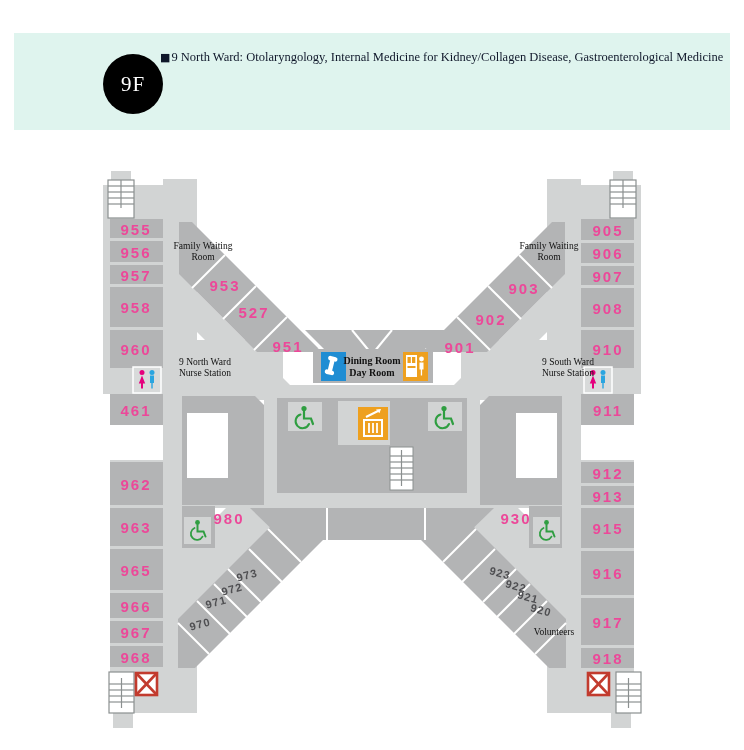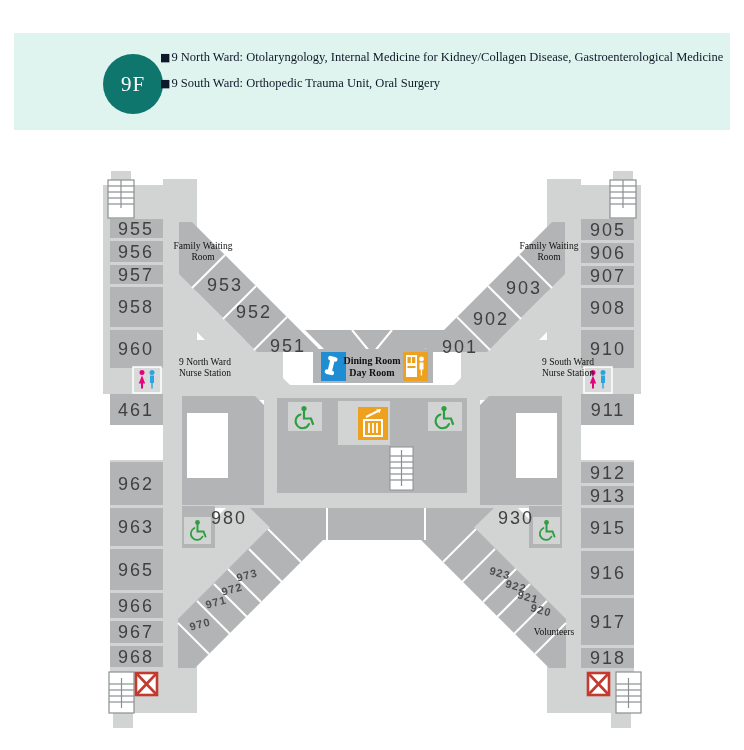--- a/index.html
+++ b/index.html
@@ -1,45 +1,44 @@
 <!DOCTYPE html>
 <html><head>
 <meta charset="utf-8">
 <style>
   html,body{margin:0;padding:0;background:#fff;}
   .page{position:relative;width:744px;height:750px;background:#fff;overflow:hidden;
         font-family:"Liberation Serif", serif;}
   .header{position:absolute;left:14px;top:33px;width:716px;height:97px;background:#dff4ee;}
   .floor-badge{position:absolute;left:89px;top:21px;width:60px;height:60px;border-radius:50%;
-        background:#0f766e;color:#fff;display:flex;align-items:center;justify-content:center;
+        background:#000000;color:#fff;display:flex;align-items:center;justify-content:center;
         font-size:21px;letter-spacing:1px;}
   .header-lines{position:absolute;left:146px;top:16px;width:566px;color:#0f172a;}
   .header-lines p{margin:0 0 9px 0;font-size:12.5px;line-height:17px;}
   .bullet{font-family:"DejaVu Sans",sans-serif;font-size:11px;margin-right:1px;}
   svg{position:absolute;left:0;top:0;}
   .lab{position:absolute;transform:translate(-50%,-50%);white-space:nowrap;}
-  .num{font-family:"Liberation Sans",sans-serif;font-weight:normal;color:#404040;
-       font-size:18px;letter-spacing:2px;}
+  .num{font-family:"Liberation Sans",sans-serif;font-weight:bold;color:#ec4899;
+       font-size:15px;letter-spacing:2px;}
   .num-sm{font-family:"Liberation Sans",sans-serif;font-weight:bold;color:#4f4f52;
        font-size:11px;letter-spacing:1px;}
   .ser{font-size:9.5px;line-height:11px;color:#111;text-align:center;}
   .ser b{font-size:10px;margin-top:16px;}
 </style>
 </head>
 <body>
 
 <div class="page">
 
   <div class="header">
     <div class="floor-badge">
       <span>9F</span>
     </div>
     <div class="header-lines">
       <p><span class="bullet">■</span><span>9 North Ward: Otolaryngology, Internal Medicine for Kidney/Collagen Disease, Gastroenterological Medicine</span></p>
-      <p><span class="bullet">■</span><span>9 South Ward: Orthopedic Trauma Unit, Oral Surgery</span></p>
     </div>
   </div>
 
   <svg width="744" height="750" viewBox="0 0 744 750">
 
     <g fill="#d2d4d4">
       <rect x="103" y="185" width="60" height="209"></rect>
       <rect x="110" y="459" width="87" height="254"></rect>
       <rect x="163" y="179" width="34" height="534"></rect>
       <rect x="581" y="185" width="60" height="209"></rect>
@@ -305,21 +304,21 @@
   <div class="lab num" style="left:608px;top:349px">910</div>
   <div class="lab num" style="left:608px;top:410px">911</div>
   <div class="lab num" style="left:608px;top:473px">912</div>
   <div class="lab num" style="left:608px;top:496px">913</div>
   <div class="lab num" style="left:608px;top:528px">915</div>
   <div class="lab num" style="left:608px;top:573px">916</div>
   <div class="lab num" style="left:608px;top:622px">917</div>
   <div class="lab num" style="left:608px;top:658px">918</div>
 
   <div class="lab num" style="left:225px;top:285px">953</div>
-  <div class="lab num" style="left:254px;top:312px">952</div>
+  <div class="lab num" style="left:254px;top:312px">527</div>
   <div class="lab num" style="left:288px;top:346px">951</div>
   <div class="lab num" style="left:524px;top:288px">903</div>
   <div class="lab num" style="left:491px;top:319px">902</div>
   <div class="lab num" style="left:460px;top:347px">901</div>
 
   <div class="lab num-sm" style="left:247px;top:575px;transform:translate(-50%,-50%) rotate(-15deg)">973</div>
   <div class="lab num-sm" style="left:232px;top:589px;transform:translate(-50%,-50%) rotate(-15deg)">972</div>
   <div class="lab num-sm" style="left:216px;top:602px;transform:translate(-50%,-50%) rotate(-15deg)">971</div>
   <div class="lab num-sm" style="left:200px;top:624px;transform:translate(-50%,-50%) rotate(-15deg)">970</div>
   <div class="lab num-sm" style="left:500px;top:573px;transform:translate(-50%,-50%) rotate(15deg)">923</div>

